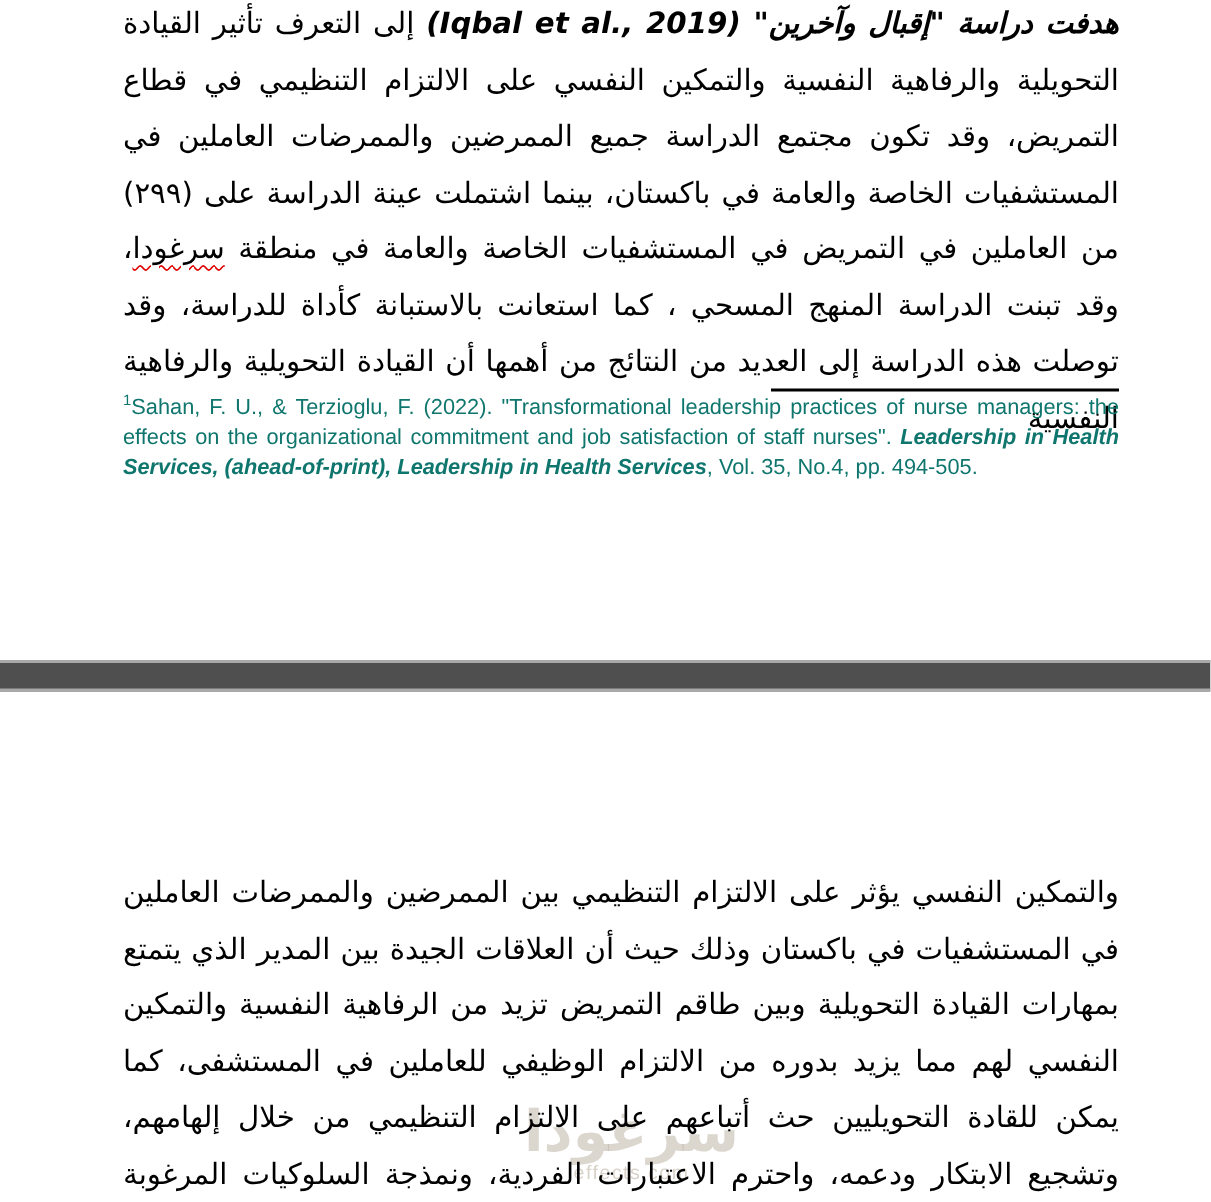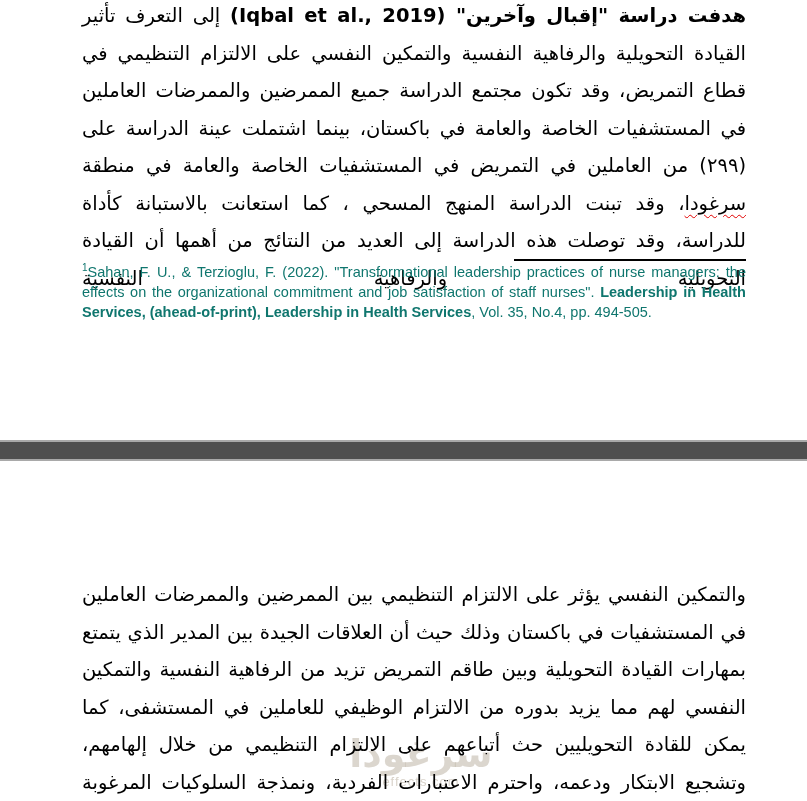--- a/index.html
+++ b/index.html
@@ -22,21 +22,21 @@
     text-align: justify;
     text-align-last: justify;
     font-size: 19.5px;
     line-height: 37.5px;
     color: #000000;
     font-family: "DejaVu Sans", sans-serif;
     z-index: 1;
   }
   .p1 { top: -3px; }
   .p2 { top: 576px; }
-  .b { font-weight: bold; }
+  .b { font-weight: bold; font-style: italic; }
   .ltr-inline { direction: ltr; unicode-bidi: embed; }
   .misspell {
     text-decoration: underline wavy #e00000;
     text-decoration-thickness: 1px;
     text-underline-offset: 4px;
   }
   
   .footnote-sep {
     position: absolute;
     top: 259px;

